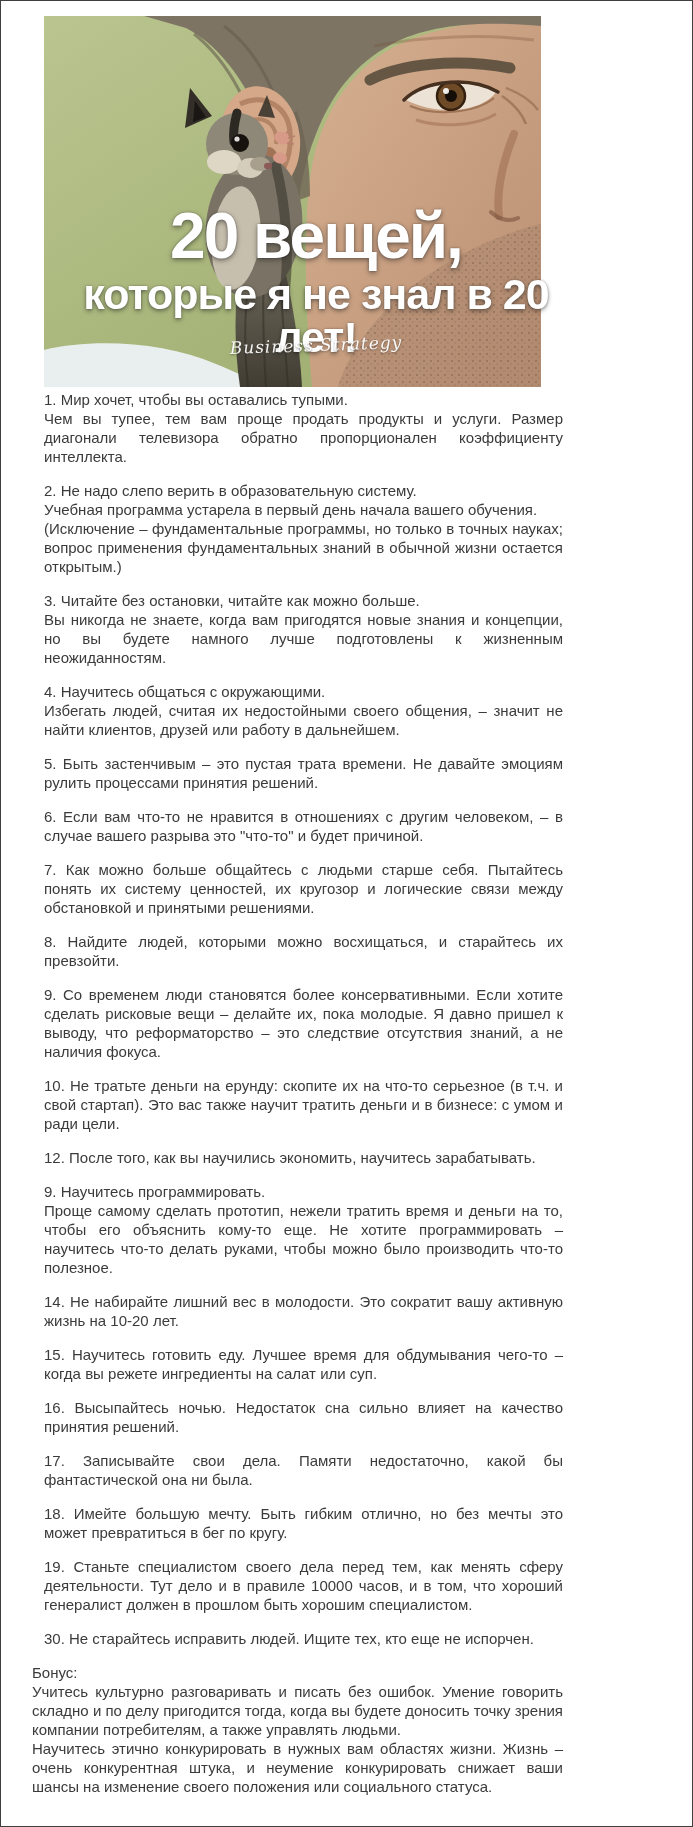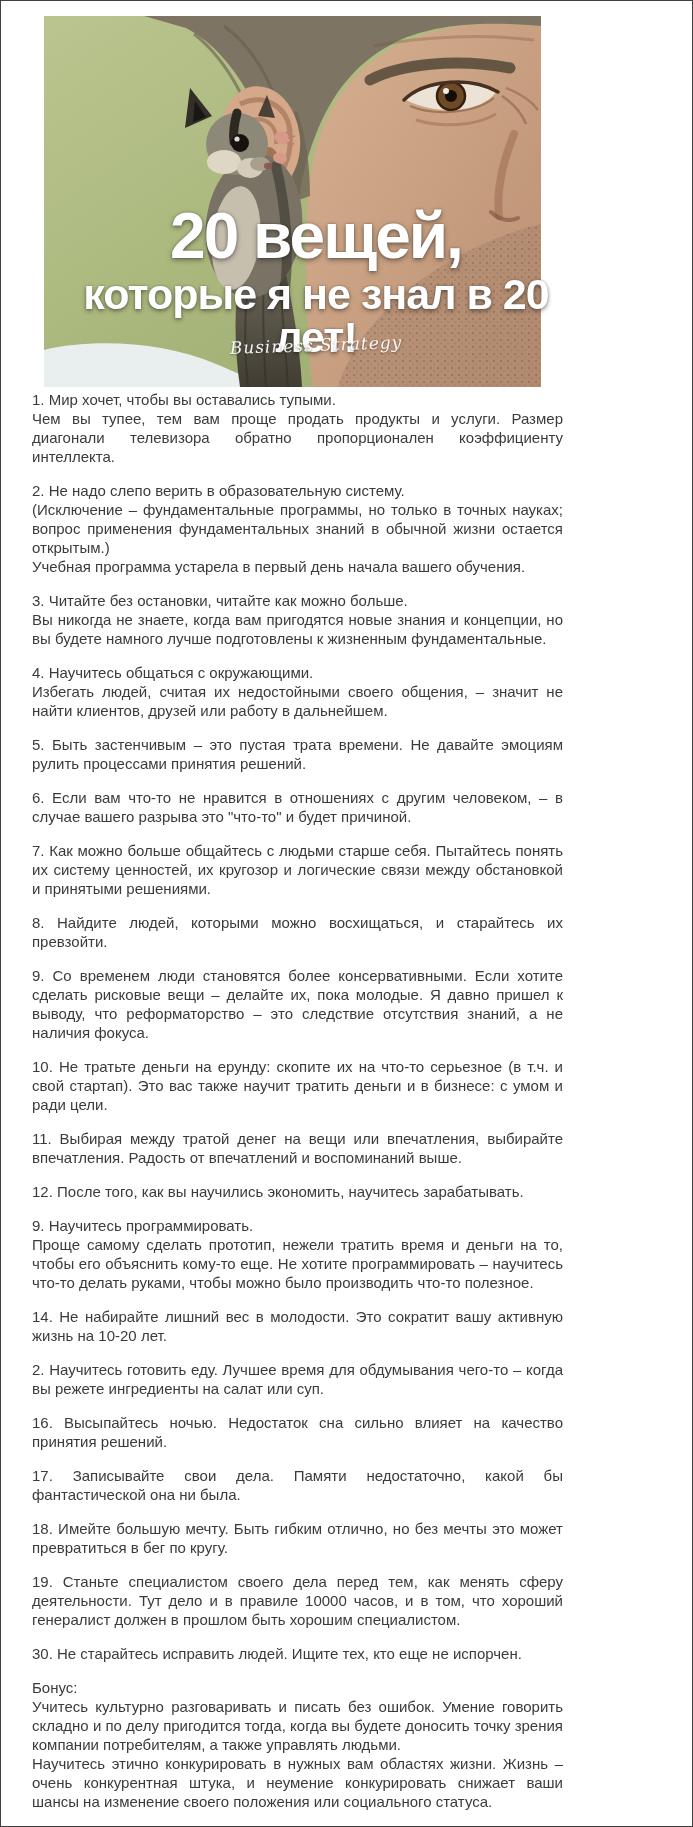--- a/index.html
+++ b/index.html
@@ -32,21 +32,21 @@
     font-family:"DejaVu Serif", serif;
     letter-spacing:1px; opacity:.95;
     transform:rotate(-2deg);
     text-shadow:0 1px 2px rgba(40,40,40,.5);
   }
   .content {
     position:absolute; left:31px; top:389px; width:531px;
     font-size:15px; line-height:19px; color:#3b3b3b;
     text-align:justify;
   }
-  .item { margin:0 0 15px 0; }
+  .item { margin:0 0 15px 12px; }
   .bonus { margin:0; }
   .seg { margin:0; }
 </style>
 </head>
 <body>
 
 <div class="page">
 
   <div class="photo">
     <svg width="497" height="371" viewBox="0 0 497 371">
@@ -143,27 +143,27 @@
 
   <div class="content">
 
     <div class="item">
       <div class="seg">1. Мир хочет, чтобы вы оставались тупыми.</div>
       <div class="seg">Чем вы тупее, тем вам проще продать продукты и услуги. Размер диагонали телевизора обратно пропорционален коэффициенту интеллекта.</div>
     </div>
 
     <div class="item">
       <div class="seg">2. Не надо слепо верить в образовательную систему.</div>
+      <div class="seg">Учебная программа устарела в первый день начала вашего обучения.</div>
       <div class="seg">(Исключение – фундаментальные программы, но только в точных науках; вопрос применения фундаментальных знаний в обычной жизни остается открытым.)</div>
-      <div class="seg">Учебная программа устарела в первый день начала вашего обучения.</div>
     </div>
 
     <div class="item">
       <div class="seg">3. Читайте без остановки, читайте как можно больше.</div>
-      <div class="seg">Вы никогда не знаете, когда вам пригодятся новые знания и концепции, но вы будете намного лучше подготовлены к жизненным фундаментальные.</div>
+      <div class="seg">Вы никогда не знаете, когда вам пригодятся новые знания и концепции, но вы будете намного лучше подготовлены к жизненным неожиданностям.</div>
     </div>
 
     <div class="item">
       <div class="seg">4. Научитесь общаться с окружающими.</div>
       <div class="seg">Избегать людей, считая их недостойными своего общения, – значит не найти клиентов, друзей или работу в дальнейшем.</div>
     </div>
 
     <div class="item">
       <div class="seg">5. Быть застенчивым – это пустая трата времени. Не давайте эмоциям рулить процессами принятия решений.</div>
     </div>
@@ -181,39 +181,36 @@
     </div>
 
     <div class="item">
       <div class="seg">9. Со временем люди становятся более консервативными. Если хотите сделать рисковые вещи – делайте их, пока молодые. Я давно пришел к выводу, что реформаторство – это следствие отсутствия знаний, а не наличия фокуса.</div>
     </div>
 
     <div class="item">
       <div class="seg">10. Не тратьте деньги на ерунду: скопите их на что-то серьезное (в т.ч. и свой стартап). Это вас также научит тратить деньги и в бизнесе: с умом и ради цели.</div>
     </div>
 
-    <div class="item">
-      <div class="seg">11. Выбирая между тратой денег на вещи или впечатления, выбирайте впечатления. Радость от впечатлений и воспоминаний выше.</div>
-    </div>
 
     <div class="item">
       <div class="seg">12. После того, как вы научились экономить, научитесь зарабатывать.</div>
     </div>
 
     <div class="item">
       <div class="seg">9. Научитесь программировать.</div>
       <div class="seg">Проще самому сделать прототип, нежели тратить время и деньги на то, чтобы его объяснить кому-то еще. Не хотите программировать – научитесь что-то делать руками, чтобы можно было производить что-то полезное.</div>
     </div>
 
     <div class="item">
       <div class="seg">14. Не набирайте лишний вес в молодости. Это сократит вашу активную жизнь на 10-20 лет.</div>
     </div>
 
     <div class="item">
-      <div class="seg">2. Научитесь готовить еду. Лучшее время для обдумывания чего-то – когда вы режете ингредиенты на салат или суп.</div>
+      <div class="seg">15. Научитесь готовить еду. Лучшее время для обдумывания чего-то – когда вы режете ингредиенты на салат или суп.</div>
     </div>
 
     <div class="item">
       <div class="seg">16. Высыпайтесь ночью. Недостаток сна сильно влияет на качество принятия решений.</div>
     </div>
 
     <div class="item">
       <div class="seg">17. Записывайте свои дела. Памяти недостаточно, какой бы фантастической она ни была.</div>
     </div>
 

